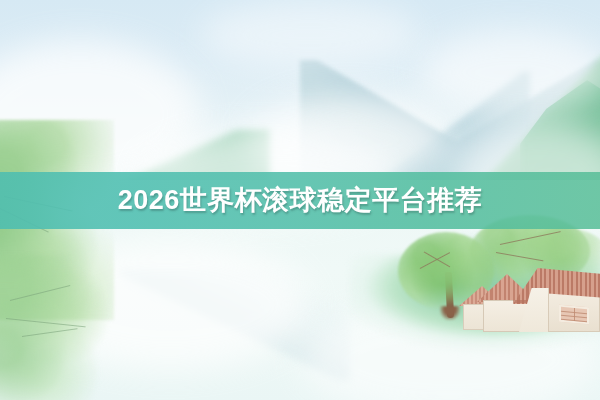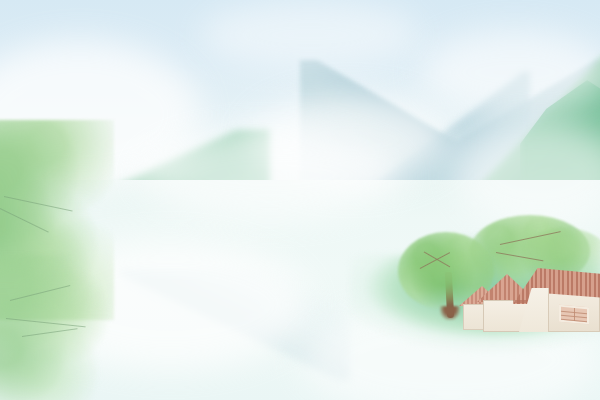--- a/index.html
+++ b/index.html
@@ -377,14 +377,17 @@
     <div class="wall-front-l"></div>
     <div class="wall-front-r"></div>
     <div class="window">
       <div class="window-h" style="top:4px;"></div>
       <div class="window-h" style="top:8px;"></div>
       <div class="window-h" style="top:12px;"></div>
       <div class="window-v" style="left:13px;"></div>
     </div>
   </div>
 
+  <div class="banner">
+    <div class="banner-title">2026世界杯滚球稳定平台推荐</div>
+  </div>
 
 </div>
 
 </body></html>

